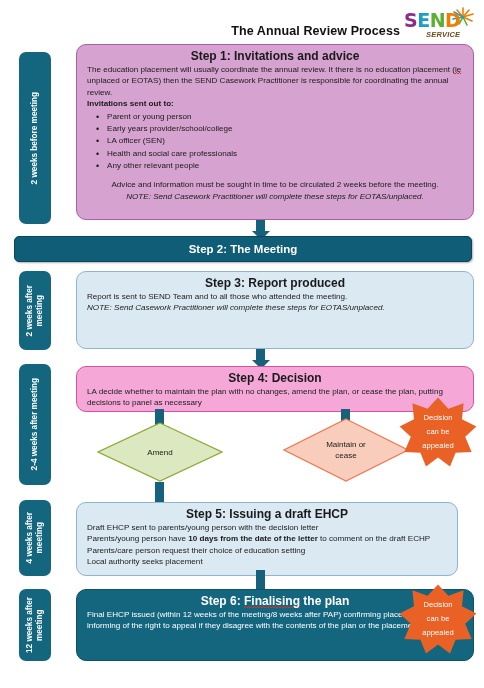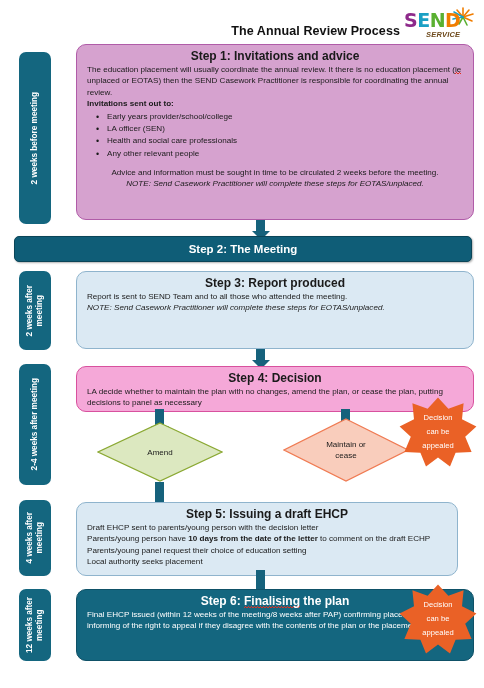--- a/index.html
+++ b/index.html
@@ -297,20 +297,21 @@
   <div class="timebar" style="left:19px; top:589px; width:32px; height:72px;">
     <span class="vtext">12 weeks after
 meeting</span>
   </div>
 
   <div class="box box-step1" style="left:76px; top:44px; width:398px; height:176px;">
     <div class="hd">Step 1: Invitations and advice</div>
     <p><span>The education placement will usually coordinate the annual review. It there is no education placement (</span><span class="misspell">ie</span><span> unplaced or EOTAS) then the SEND Casework Practitioner is responsible for coordinating the annual review.</span></p>
     <p class="bold">Invitations sent out to:</p>
     <ul>
+      <li>Parent or young person</li>
       <li>Early years provider/school/college</li>
       <li>LA officer (SEN)</li>
       <li>Health and social care professionals</li>
       <li>Any other relevant people</li>
     </ul>
     <p class="ctr" style="margin-top:7px;">Advice and information must be sought in time to be circulated 2 weeks before the meeting.</p>
     <p class="ctr ital">NOTE: Send Casework Practitioner will complete these steps for EOTAS/unplaced.</p>
   </div>
 
   <div class="arrow" style="left:256px; top:220px;">
@@ -376,21 +377,21 @@
 
   <div class="arrow" style="left:155px; top:496px;">
     <div class="shaft" style="height:8px;"></div>
     <div class="head" style="top:8px;"></div>
   </div>
 
   <div class="box box-step5" style="left:76px; top:502px; width:382px; height:74px;">
     <div class="hd">Step 5: Issuing a draft EHCP</div>
     <p>Draft EHCP sent to parents/young person with the decision letter</p>
     <p><span>Parents/young person have </span><span class="bold">10 days from the date of the letter</span><span> to comment on the draft ECHP</span></p>
-    <p>Parents/young panel request their choice of education setting</p>
+    <p>Parents/care person request their choice of education setting</p>
     <p>Local authority seeks placement</p>
   </div>
 
   <div class="arrow" style="left:256px; top:570px;">
     <div class="shaft" style="height:19px;"></div>
     <div class="head" style="top:19px;"></div>
   </div>
 
   <div class="box box-step6" style="left:76px; top:589px; width:398px; height:72px;">
     <div class="hd"><span>Step 6: </span><span class="misspell">Finalising</span><span> the plan</span></div>

